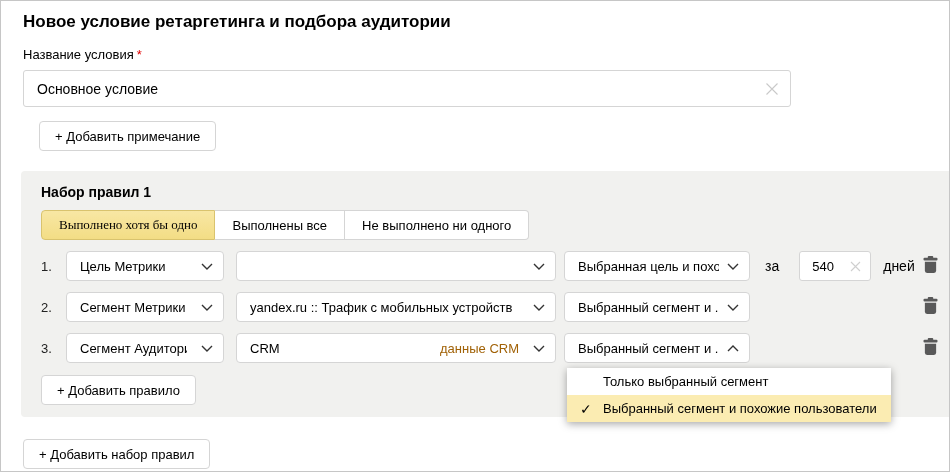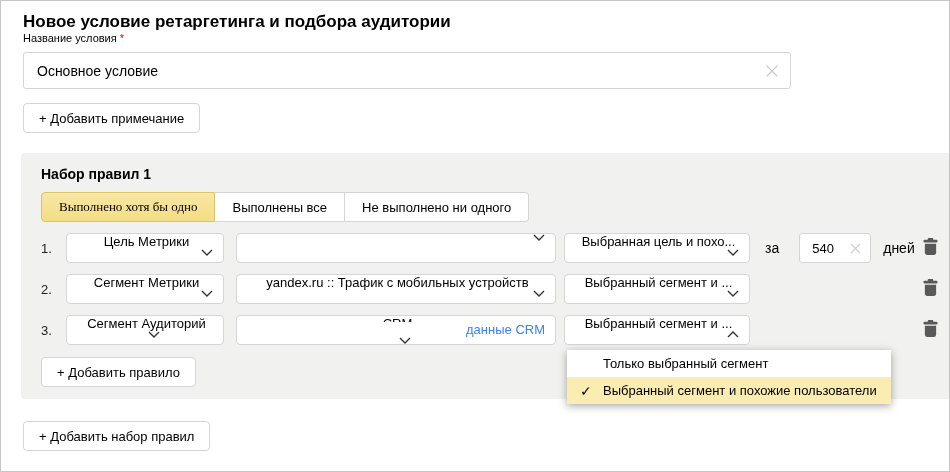--- a/index.html
+++ b/index.html
@@ -8,40 +8,40 @@
     width:950px; height:472px;
     border:1px solid #c6c6c6;
     background:#fff;
     font-family:"Liberation Sans", sans-serif;
     color:#000;
     overflow:hidden;
   }
   .content { padding:10px 20px 0 22px; }
   .page-title { font-size:17px; font-weight:bold; line-height:21px; margin:0; }
 
-  .field-label { font-size:11px; }
+  .field-label { margin-top:15px; font-size:13px; }
   .req { color:#e00000; margin-left:3px; }
 
   .name-input-wrap {
     margin-top:8px; width:768px; height:37px;
     border:1px solid #d5d5d5; border-radius:3px;
     display:flex; align-items:center; position:relative; background:#fff;
   }
   .name-input {
     flex:1; border:0; outline:0; background:transparent;
     font:14px "Liberation Sans", sans-serif; padding:0 34px 0 13px;
   }
   .clear-x { position:absolute; right:10px; top:10px; cursor:pointer; display:flex; }
 
   .btn {
     display:inline-flex; align-items:center; height:30px; padding:0 15px;
     border:1px solid #d5d5d5; border-radius:4px; background:#fff;
     font:13px "Liberation Sans", sans-serif; cursor:pointer; white-space:nowrap;
   }
-  .add-note { margin-top:14px; }
+  .add-note { margin-top:14px;margin-left:16px; }
 
   .panel {
     margin-top:20px; margin-left:-2px; width:934px;
     background:#f1f1ef; border-radius:4px;
     padding:13px 12px 12px 20px; position:relative;
   }
   .panel-title { font-size:14px; font-weight:bold; line-height:16px; }
 
   .segments { display:inline-flex; margin-top:10px; height:30px; }
   .segment {
@@ -55,29 +55,29 @@
     background:linear-gradient(180deg,#f8e7a4,#f3dd85);
     border-color:#d9c36e;
     font-family:Liberation Serif, serif;
   }
 
   .rule-row { display:flex; align-items:center; margin-top:11px; height:30px; }
   .rule-index { width:25px; font-size:13px; color:#222; }
   .dd {
     height:30px; border:1px solid #d5d5d5; border-radius:4px; background:#fff;
     display:flex; align-items:center; padding:0 10px 0 13px; font-size:13px;
-    cursor:pointer; min-width:0;flex-direction:column;
+    cursor:pointer; min-width:0;
   }
   .dd-label { white-space:nowrap; overflow:hidden; }
   .chev { margin-left:auto; padding-left:8px; display:flex; flex:none; }
   .chev.tight { margin-left:6px; }
   .dd-type  { width:158px; }
   .dd-item  { width:320px; margin-left:12px; }
   .dd-scope { width:186px; margin-left:8px; position:relative; }
-  .hint { color:#3b82f6; margin-left:auto; white-space:nowrap; }
+  .hint { color:#a16207; margin-left:auto; white-space:nowrap; }
 
   .period-prefix, .period-suffix { font-size:14px; }
   .period-prefix { margin-left:15px; }
   .period-suffix { margin-left:12px; }
   .days-wrap {
     width:72px; height:30px; margin-left:20px; background:#fff;
     border:1px solid #d5d5d5; border-radius:3px;
     display:flex; align-items:center; padding:0 8px 0 4px;
   }
   .days-input { width:34px; border:0; outline:0; background:transparent;

